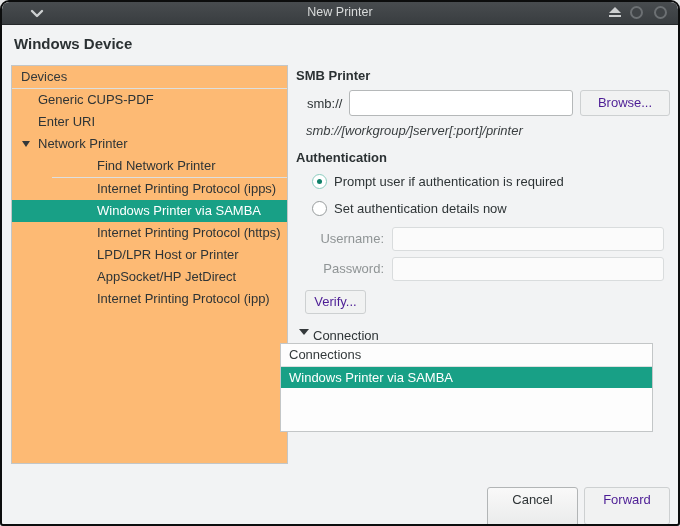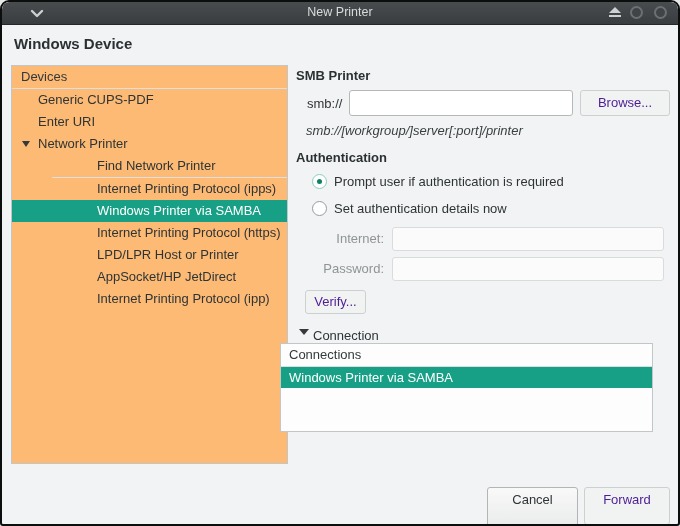--- a/index.html
+++ b/index.html
@@ -145,21 +145,21 @@
 
   <div class="radio-row" style="left:310px;top:172px;width:350px;">
     <span class="radio checked"></span>
     <span class="radio-lbl">Prompt user if authentication is required</span>
   </div>
   <div class="radio-row" style="left:310px;top:199px;width:350px;">
     <span class="radio"></span>
     <span class="radio-lbl">Set authentication details now</span>
   </div>
 
-  <div class="form-lbl" style="left:294px;top:229px;">Internet:</div>
+  <div class="form-lbl" style="left:294px;top:229px;">Username:</div>
   <input class="entry disabled" style="left: 390px; top: 225px; width: 272px; height: 24px;" type="text" disabled="" value="">
   <div class="form-lbl" style="left:294px;top:259px;">Password:</div>
   <input class="entry disabled" style="left: 390px; top: 255px; width: 272px; height: 24px;" type="text" disabled="" value="">
   <div class="btn disabled" style="left:303px;top:288px;width:61px;height:24px;line-height:22px;">Verify...</div>
 
   <span class="conn-exp"></span>
   <div class="inline-lbl" style="left:311px;top:326px;">Connection</div>
   <div class="connlist">
     <div class="lheader">Connections</div>
     <div class="crow selected">Windows Printer via SAMBA</div>

